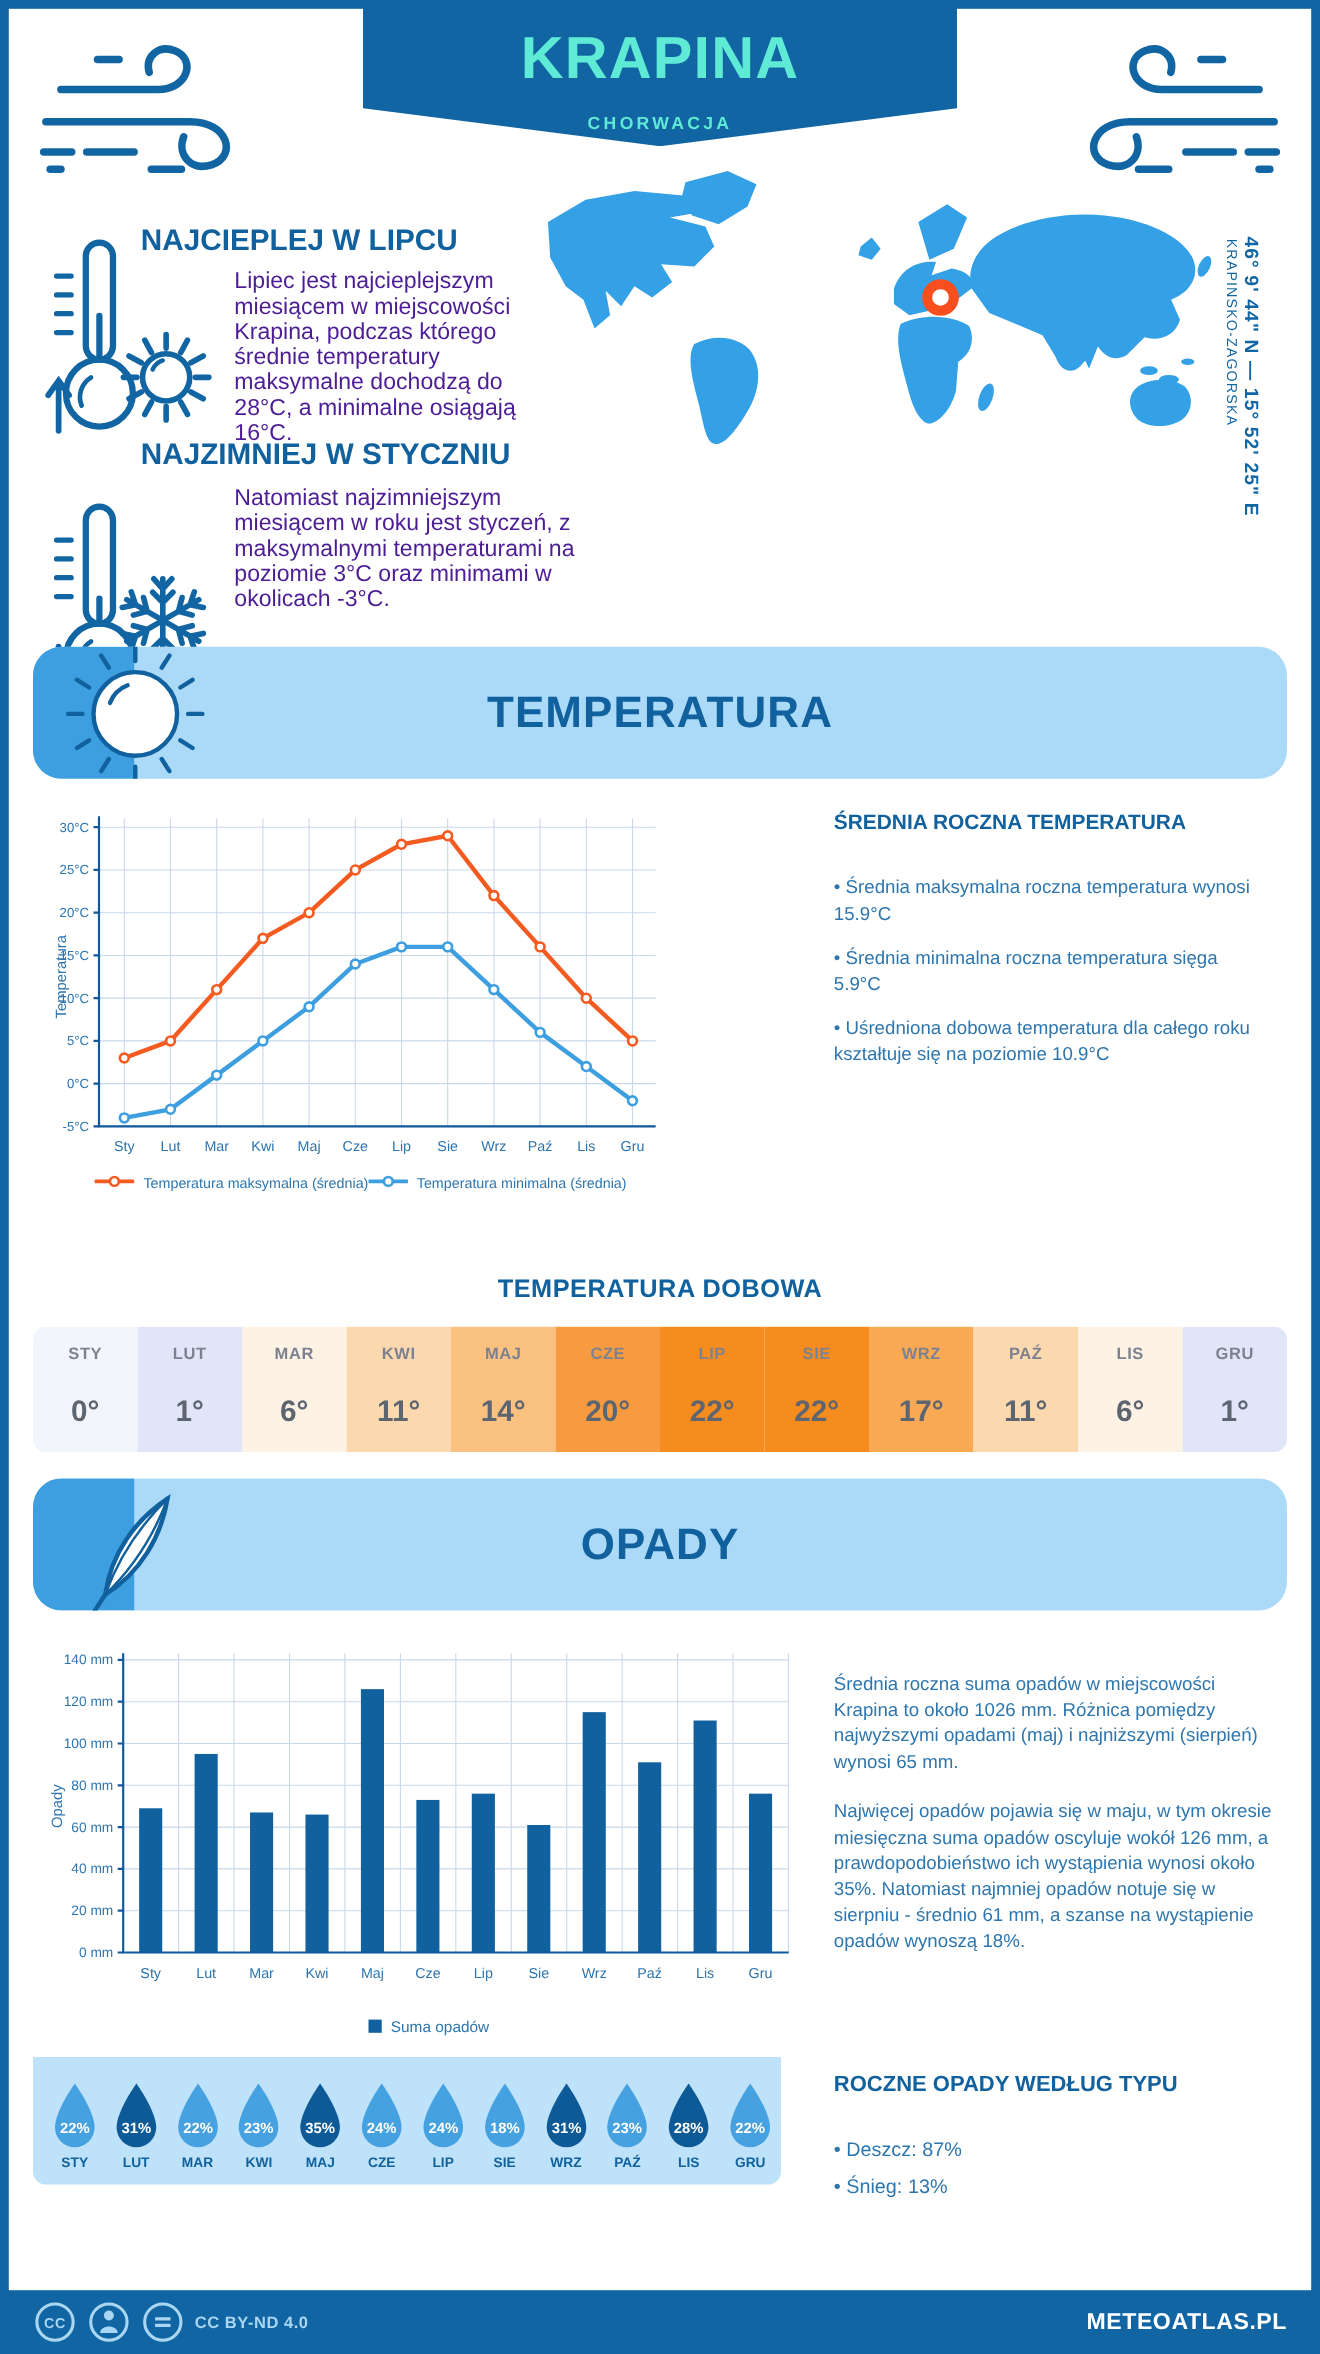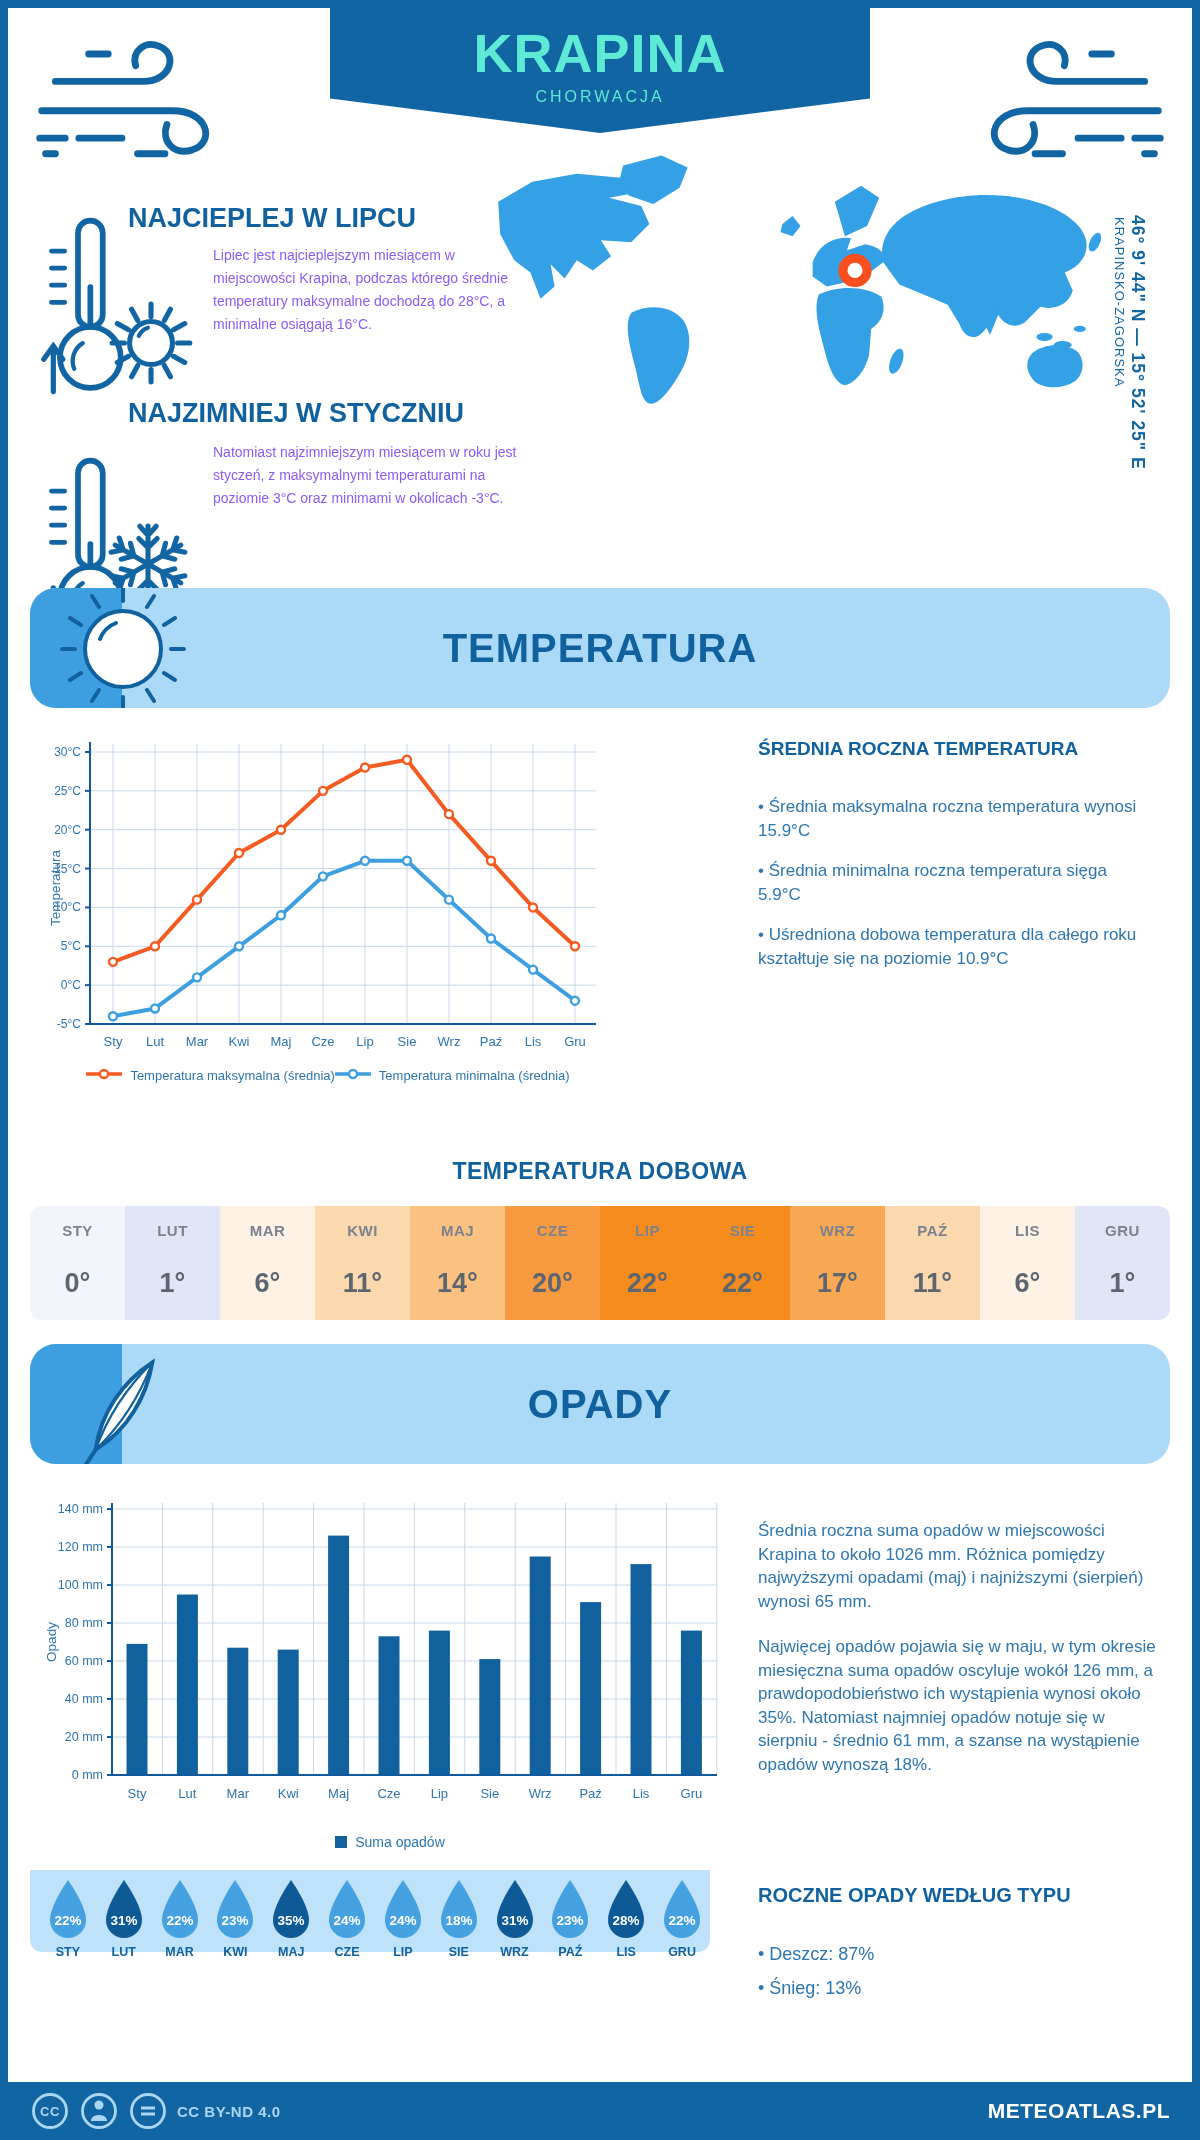--- a/index.html
+++ b/index.html
@@ -6,25 +6,25 @@
   *{box-sizing:border-box;}
   .page{position:relative;width:1200px;height:2140px;background:#fff;overflow:hidden;
         font-family:"Liberation Sans",sans-serif;}
   .frame{position:absolute;inset:0;border:8px solid #1265a3;pointer-events:none;z-index:50;}
   .abs{position:absolute;}
 
   
   .banner-top{left:330px;top:0;width:540px;height:133px;background:#1265a3;
     clip-path:polygon(0 0,100% 0,100% 74%,50% 100%,0 74%);text-align:center;color:#5eead4;z-index:5;}
   .city{font-size:54px;font-weight:800;letter-spacing:1px;margin-top:22px;}
-  .country{font-size:16px;font-weight:400;letter-spacing:3px;margin-top:4px;}
+  .country{font-size:16px;font-weight:700;letter-spacing:3px;margin-top:20px;}
 
   
   .hl-title{font-size:27px;font-weight:800;color:#11619e;}
-  .hl-text{font-size:14px;line-height:23px;color:#8b5cf6;}
+  .hl-text{font-size:21px;line-height:23px;color:#4c1d95;}
 
   
   .coords-wrap{left:1112px;top:215px;height:560px;writing-mode:vertical-rl;color:#1265a3;}
   .coords-main{font-size:17.5px;font-weight:800;letter-spacing:1px;}
   .coords-sub{font-size:13px;font-weight:400;letter-spacing:1px;margin-top:2px;}
 
   
   .sec-banner{left:30px;width:1140px;height:120px;background:#abd9f8;border-radius:26px;overflow:hidden;}
   .sec-badge{position:absolute;left:0;top:0;width:92px;height:120px;background:#3d9fe0;}
   .sec-title{position:absolute;left:0;top:0;width:100%;height:120px;display:flex;align-items:center;
@@ -47,22 +47,22 @@
 
   
   .legend-row{display:flex;justify-content:center;align-items:center;
               font-size:13px;color:#2e76ae;}
   .legend-item{display:flex;align-items:center;gap:8px;}
 
   
   .chance{left:30px;top:1870px;width:680px;}
   .chance-head{height:32px;background:#3d9fe0;border-radius:12px 12px 0 0;display:flex;align-items:center;
       justify-content:center;color:#fff;font-size:19px;font-weight:800;letter-spacing:0.5px;}
-  .chance-body{height:82px;background:#bfe2fb;border-radius:0 0 12px 12px;
-      display:flex;justify-content:space-around;align-items:flex-start;padding:8px 0 0 10px;}
+  .chance-body{height:116px;background:#bfe2fb;border-radius:0 0 12px 12px;
+      display:flex;justify-content:space-around;align-items:center;padding:8px 0 0 10px;}
   .drop-cell{display:flex;flex-direction:column;align-items:center;width:50px;}
   .drop-label{margin-top:3px;font-size:12.5px;font-weight:700;color:#11619e;}
 
   
   .footer{left:0;top:2082px;width:1200px;height:58px;background:#1265a3;display:flex;
       align-items:center;justify-content:space-between;padding:0 30px;z-index:40;}
   .cc-left{display:flex;align-items:center;gap:9px;color:#a9d7f3;font-size:15px;font-weight:700;letter-spacing:0.5px;}
   .brand{color:#fff;font-size:21px;font-weight:800;letter-spacing:0.5px;}
 </style>
 </head>

